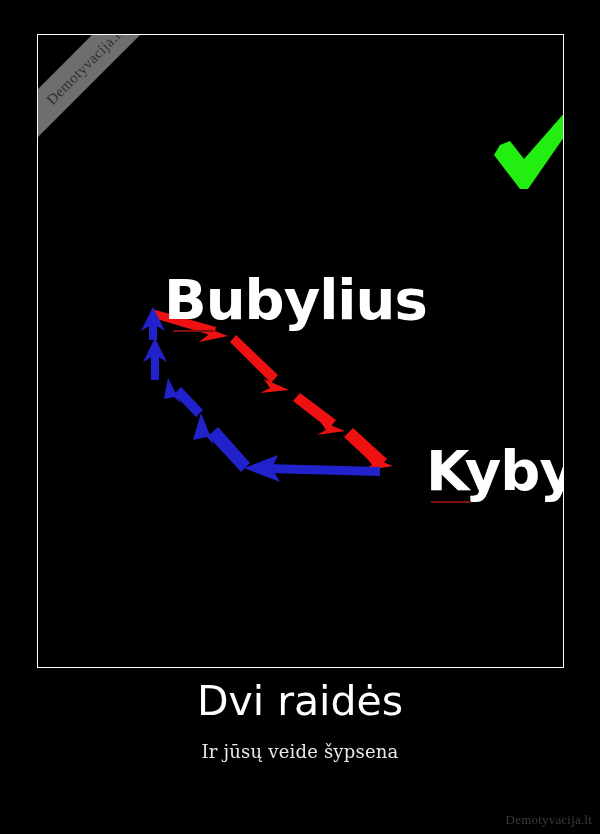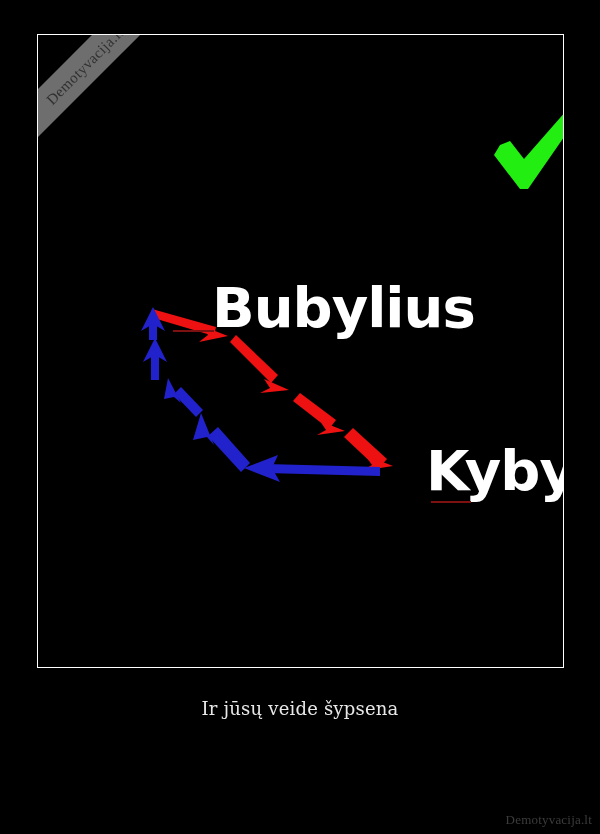--- a/index.html
+++ b/index.html
@@ -79,24 +79,23 @@
   .word-label {
     position: absolute;
     color: #ffffff;
     font-family: "DejaVu Sans", sans-serif;
     font-weight: bold;
     white-space: nowrap;
     line-height: 1;
   }
   #label-bubylius {
     left: 126px;
-    top: 245px;
+    top: 237px;
     font-size: 56px;
     letter-spacing: -1px;
-    margin-left: 48px;
   }
   #label-kybys {
     left: 388px;
     top: 408px;
     font-size: 56px;
     letter-spacing: -1px;
   }
 
   .red-underline {
     position: absolute;
@@ -222,18 +221,19 @@
       <div class="red-underline" id="underline-kybys"></div>
 
       <div id="corner-ribbon">
         <span id="corner-ribbon-text">Demotyvacija.lt</span>
       </div>
 
     </div>
   </div>
 
   <div id="caption-block">
+    <div id="caption-title">Dvi raidės</div>
     <div id="caption-subtitle">Ir jūsų veide šypsena</div>
   </div>
 
   <div id="footer-watermark">Demotyvacija.lt</div>
 
 </div>
 
 </body></html>

